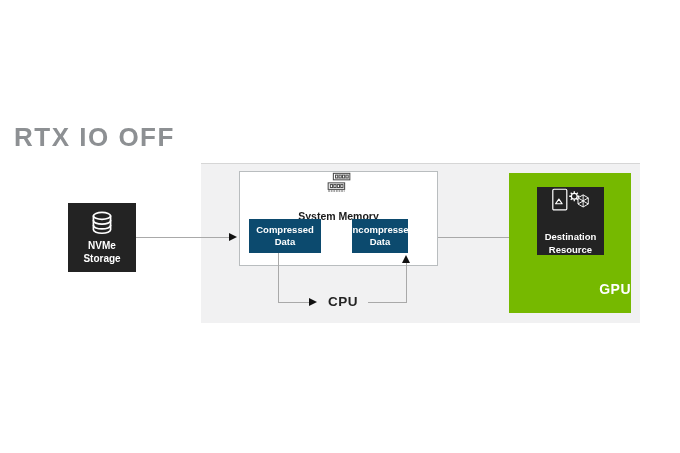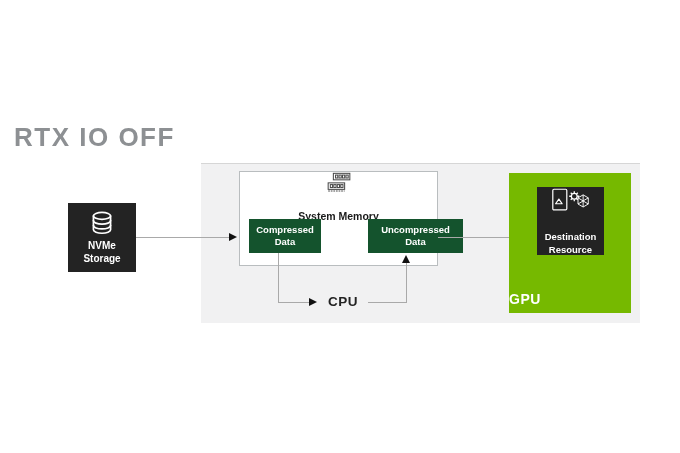--- a/index.html
+++ b/index.html
@@ -30,30 +30,30 @@
   
   .membox{
     left:239px;top:171px;width:199px;height:95px;background:#ffffff;
     border:1px solid #b9bdbf;box-sizing:border-box;
   }
   .mem-icon-wrap{left:239px;top:172px;width:199px;height:20px;display:flex;align-items:center;justify-content:center;}
   .mem-label{
     left:239px;top:194px;width:199px;text-align:center;font-size:10.5px;
     font-weight:bold;color:#1a1a1a;margin-top:16px;
   }
-  .datbox{width:72px;height:34px;background:#14532d;}
+  .datbox{width:72px;height:34px;background:#0c4a6e;}
   .compressed{left:249px;top:219px;}
-  .uncompressed{left:368px;top:219px;width:95px;}
+  .uncompressed{left:352px;top:219px;width:56px;}
   .datlabel{font-size:9.5px;font-weight:bold;line-height:1.25;white-space:pre-line;color:#ffffff;}
   
   .gpu{left:509px;top:173px;width:122px;height:140px;background:#76b900;}
   .destbox{left:537px;top:187px;width:67px;height:68px;gap:17px;}
   .destlabel{font-size:9.5px;font-weight:bold;line-height:1.3;white-space:pre-line;color:#ffffff;}
   .gpu-label{
-    left:509px;top:291px;width:122px;text-align:left;font-size:14px;
+    left:509px;top:281px;width:122px;text-align:right;font-size:14px;
     font-weight:bold;color:#ffffff;letter-spacing:0.5px;
   }
   
   .cpu-label{
     left:320px;top:294px;width:46px;text-align:center;font-size:13.5px;
     font-weight:bold;color:#222222;letter-spacing:0.5px;
   }
   
   .hline{height:1px;background:#a9a9a9;}
   .vline{width:1px;background:#a9a9a9;}

